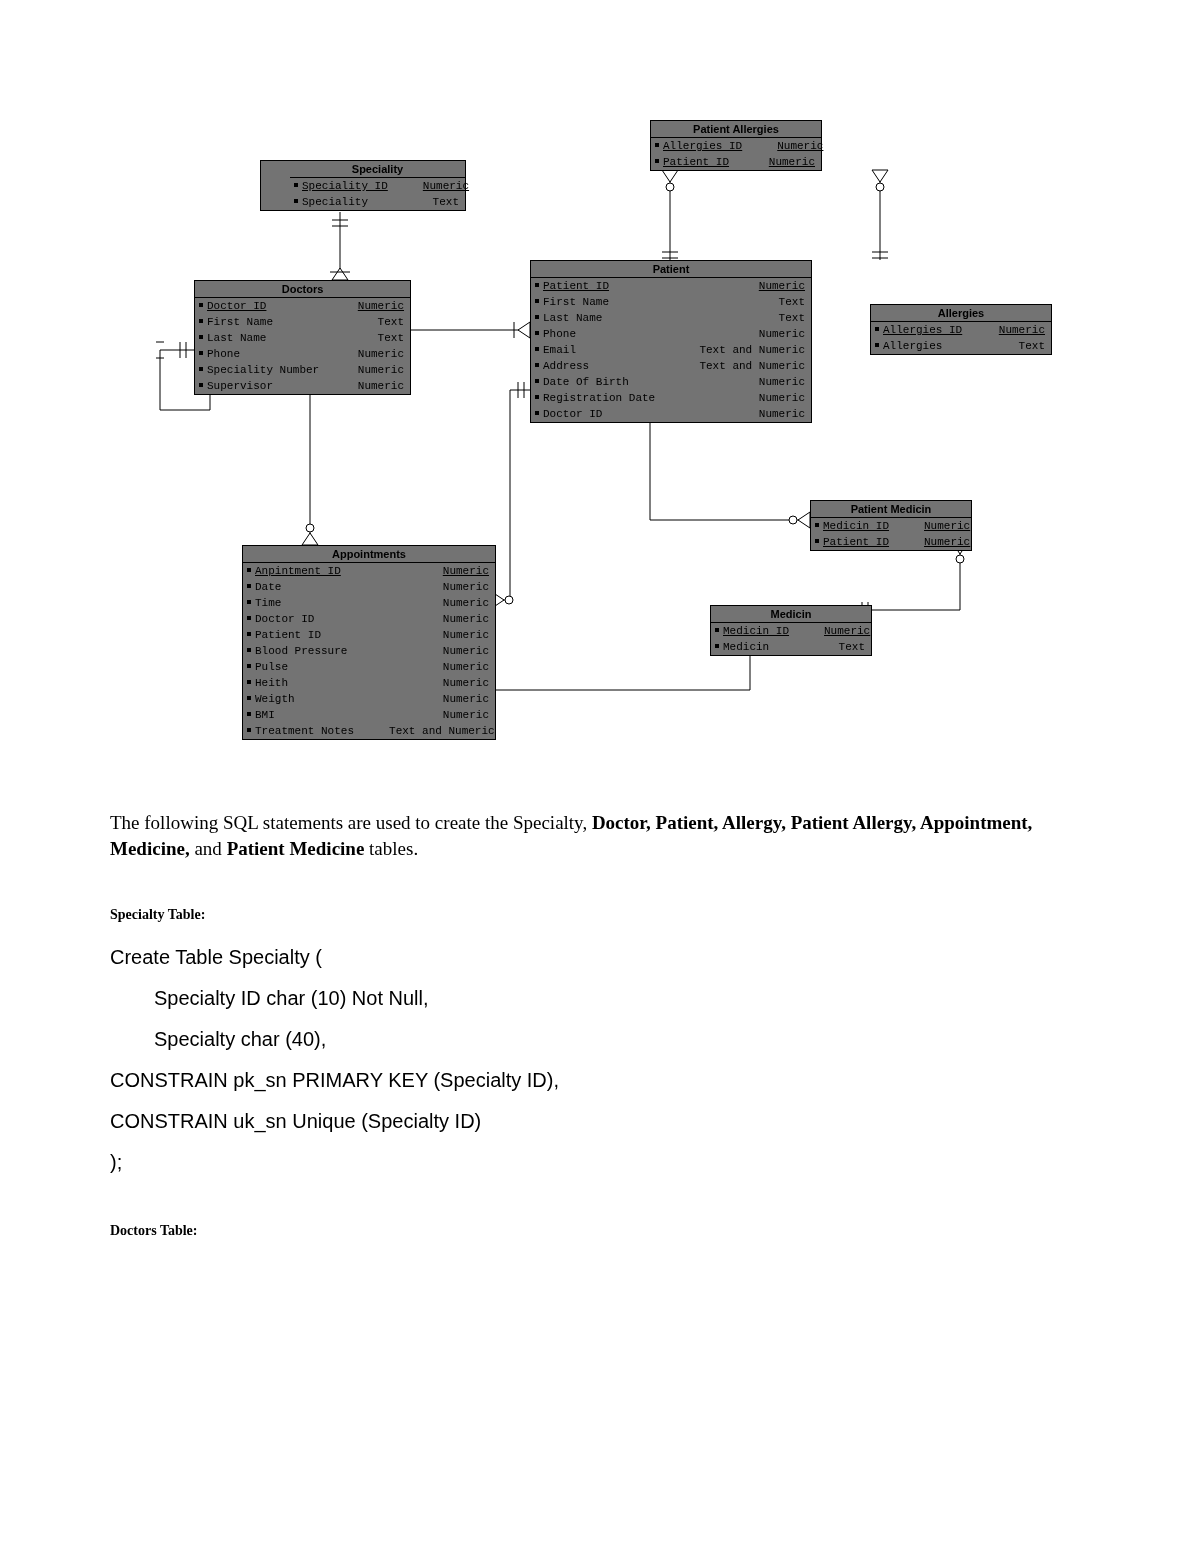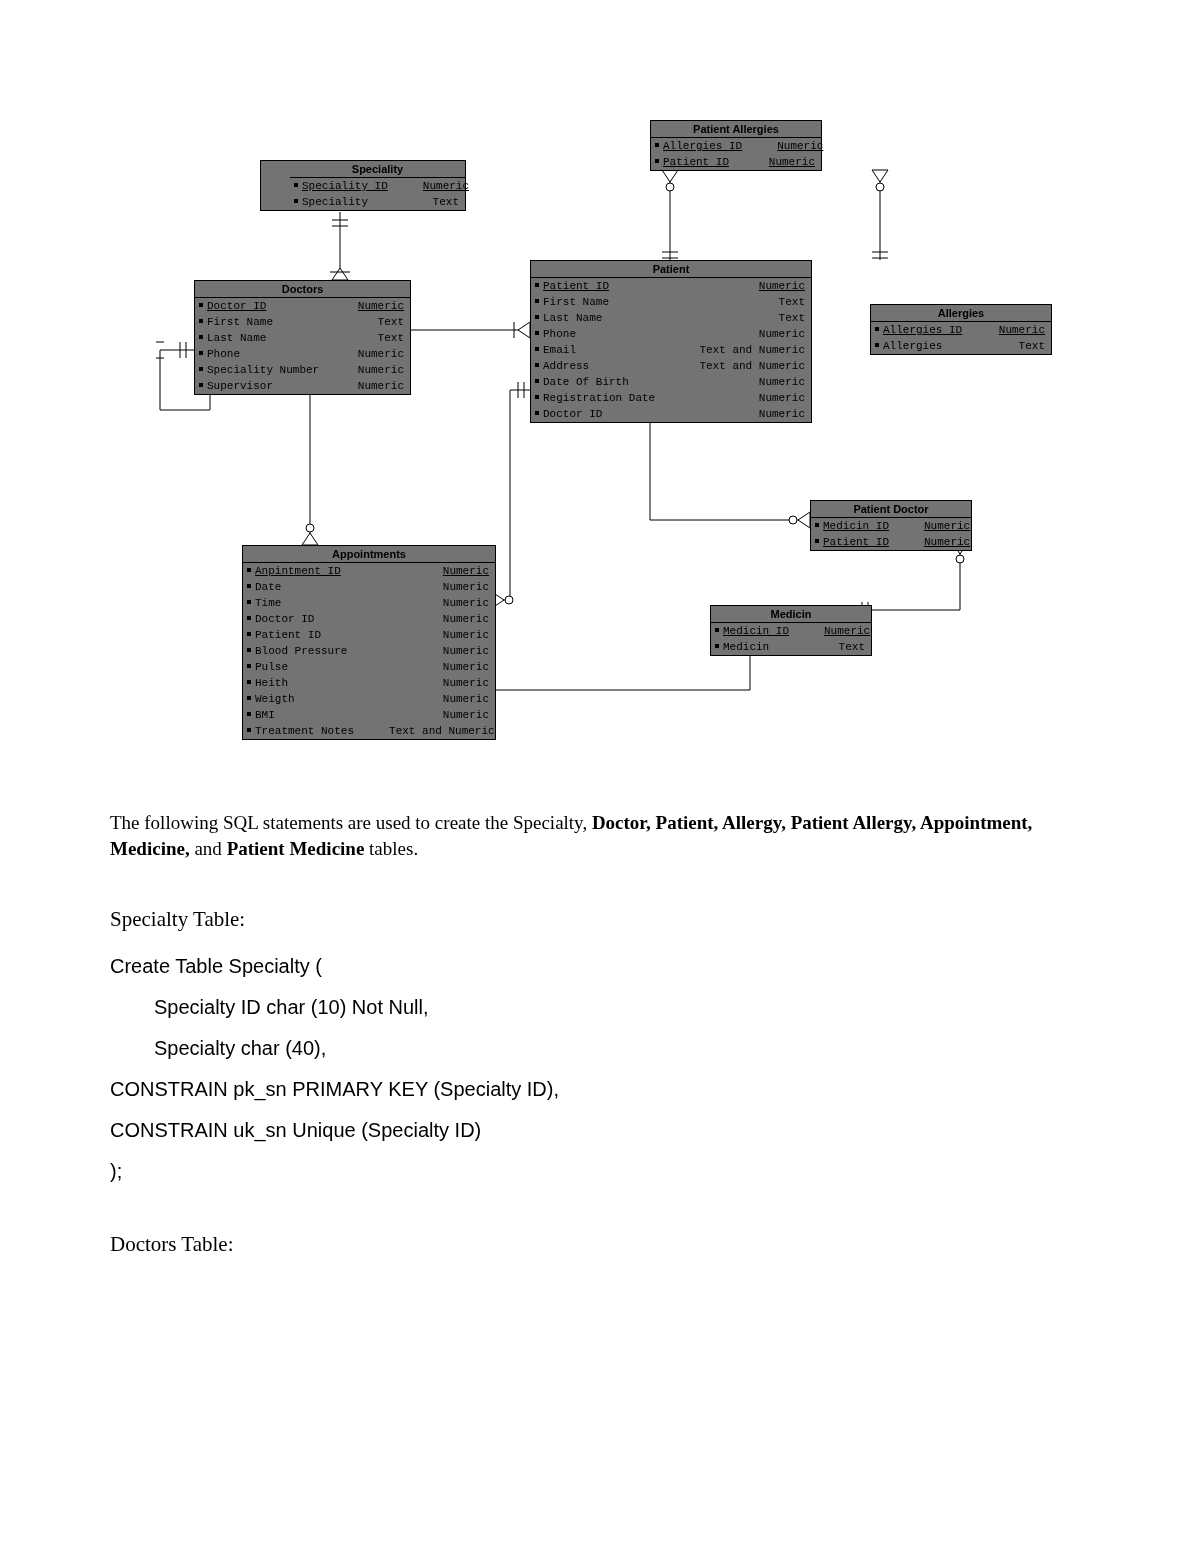--- a/index.html
+++ b/index.html
@@ -80,22 +80,22 @@
     pointer-events: none;
   }
   .prose {
     font-size: 19px;
     line-height: 1.35;
     margin-top: 8px;
   }
   .prose p { margin: 0 0 12px 0; }
   .prose .b { font-weight: bold; }
   .section-heading {
-    font-weight: normal;
-    font-size: 21px;
+    font-weight: bold;
+    font-size: 14px;
     margin-top: 46px;
     margin-bottom: 14px;
   }
   .code {
     font-family: Arial, Helvetica, sans-serif;
     font-size: 20px;
     line-height: 2.05;
   }
   .code .ind {
     padding-left: 44px;
@@ -304,21 +304,21 @@
           </div>
           <div class="attr">
             <span class="dot"></span>
             <span class="name">Doctor ID</span>
             <span class="type">Numeric</span>
           </div>
         </div>
     </div>
 
     <div class="entity" style="left:700px; top:390px; width:160px;">
-      <div class="title">Patient Doctor</div>
+      <div class="title">Patient Medicin</div>
       <div class="body">
           <div class="attr">
             <span class="dot"></span>
             <span class="name key">Medicin ID</span>
             <span class="type key">Numeric</span>
           </div>
           <div class="attr">
             <span class="dot"></span>
             <span class="name key">Patient ID</span>
             <span class="type key">Numeric</span>

